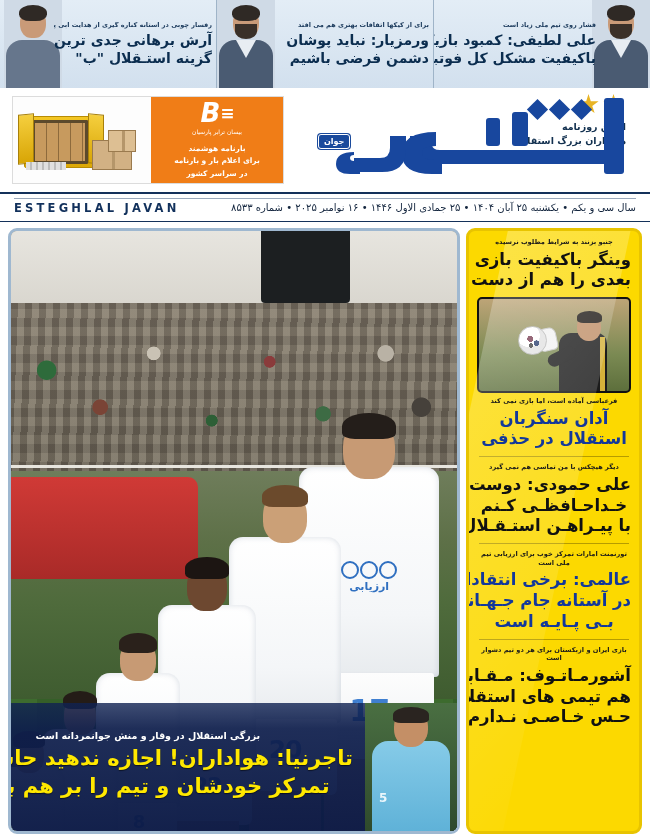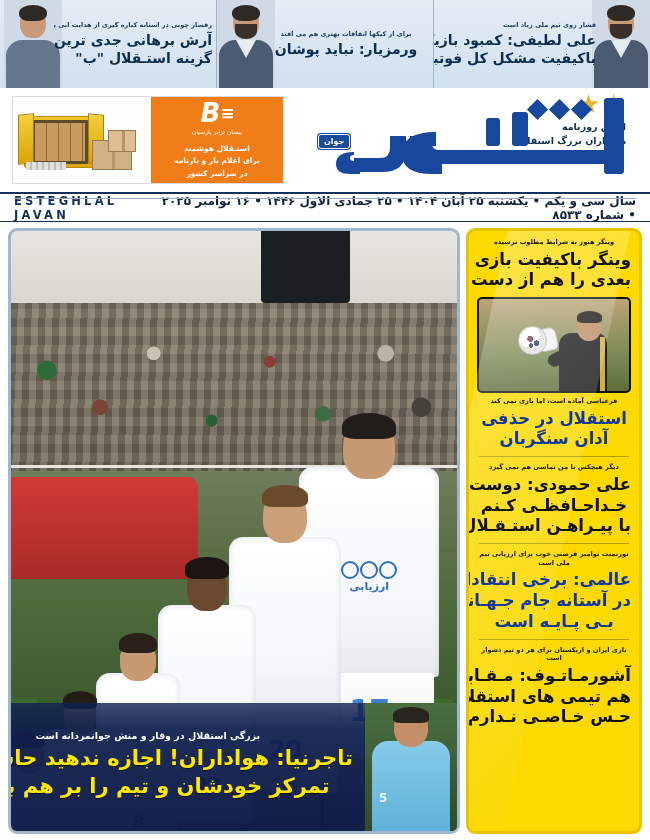--- a/index.html
+++ b/index.html
@@ -61,21 +61,21 @@
     bottom: 30px; width: 20px; height: 18px; background:#e8edf2;
     clip-path: polygon(50% 100%, 0 0, 100% 0);
   }
 
   .teaser-text {
     position: absolute; top: 6px; bottom: 4px;
     display: flex; flex-direction: column; justify-content: center;
     text-align: right; direction: rtl;
   }
   .t-left  .teaser-text { left: 4px; right: 54px; }
-  .t-mid   .teaser-text { left: 46px; right: 4px; align-items: center; }
+  .t-mid   .teaser-text { left: 46px; right: 4px; }
   .t-right .teaser-text { left: 54px; right: 4px; }
 
   .teaser-kicker {
     font-size: 6.5px; color: #1b3a5c; line-height: 1.2;
     margin-bottom: 3px; font-weight: 700; white-space: nowrap;
     overflow: hidden;
   }
   .teaser-title {
     font-size: 14px; font-weight: 900; color: #0b2d4f;
     line-height: 1.28; letter-spacing: -0.4px;
@@ -187,21 +187,21 @@
     border-top: 2px solid #14315a; border-bottom: 1px solid #14315a;
     background: #fff; display: flex; flex-direction: row;
     align-items: center; justify-content: space-between;
     padding: 0 14px; direction: rtl;
   }
   .date-bar::before {
     content: ""; position: absolute; right: 14px; left: 14px; top: 4px;
     height: 1px; background: #9aa8bb;
   }
   .date-text {
-    font-size: 12px; color: #12243d; font-weight: 700; letter-spacing: -0.1px;
+    font-size: 10px; color: #12243d; font-weight: 400; letter-spacing: -0.1px;
   }
   .latin-name {
     font-size: 11.5px; color: #12315c; font-weight: 800;
     letter-spacing: 3.2px; direction: ltr;
   }
 
   
   .body-grid {
     position: relative; width: 650px; height: 618px;
     padding: 6px 8px 6px 8px; display: flex; flex-direction: row; gap: 6px;
@@ -441,20 +441,21 @@
           <div class="p-collar"></div>
           <div class="p-head"></div>
           <div class="p-beard"></div>
           <div class="p-hair"></div>
         </div>
       </div>
       <div class="teaser-text">
         <div class="teaser-kicker">برای از کیکها اتفاقات بهتری هم می افتد</div>
         <div class="teaser-title">
           <span>ورمزیار: نباید پوشان</span>
+          <span>دشمن فرضی باشیم</span>
         </div>
       </div>
     </div>
 
     <div class="teaser t-right">
       <div class="teaser-photo">
         <div class="person">
           <div class="p-bg"></div>
           <div class="p-body body-coat"></div>
           <div class="p-head"></div>
@@ -503,21 +504,21 @@
         </svg>
       </div>
       <div class="javan-badge">جوان</div>
     </div>
 
     <div class="ad-banner">
       <div class="ad-left">
         <div class="ad-logo-b">B</div>
         <div class="ad-brand">بیسان ترابر پارسیان</div>
         <div class="ad-slogan">
-          <div>استـقلال هوشمند</div>
+          <div>بارنامه هوشمند</div>
           <div>برای اعلام بار و بارنامه</div>
           <div>در سراسر کشور</div>
         </div>
       </div>
       <div class="ad-right">
         <div class="container-img">
           <div class="cont-body"></div>
           <div class="cont-inside">
               <div class="cont-boxes"></div>
             </div>
@@ -539,21 +540,21 @@
   <div class="date-bar">
     <div class="date-text">سال سی و یکم • یکشنبه ۲۵ آبان ۱۴۰۴ • ۲۵ جمادی الاول ۱۴۴۶ • ۱۶ نوامبر ۲۰۲۵ • شماره ۸۵۳۳</div>
     <div class="latin-name">ESTEGHLAL JAVAN</div>
   </div>
 
   <div class="body-grid">
 
     <div class="side-col">
 
       <div class="side-item">
-        <div class="side-kicker">وینگر هنوز به شرایط مطلوب نرسیده</div>
+        <div class="side-kicker">جنبو بزنند به شرایط مطلوب نرسیده</div>
         <div class="side-head h-dark">
           <span>وینگر باکیفیت بازی</span>
           <span>بعدی را هم از دست داد</span>
         </div>
       </div>
 
       <div class="gk-photo">
         <div class="gk-figure">
           <div class="gk-body"></div>
           <div class="gk-stripe"></div>
@@ -561,40 +562,40 @@
           <div class="gk-hair"></div>
           <div class="gk-arm"></div>
           <div class="gk-glove"></div>
           <div class="gk-ball"></div>
         </div>
       </div>
 
       <div class="side-item">
         <div class="side-kicker">فرعباسی آماده است، اما بازی نمی کند</div>
         <div class="side-head h-blue">
+          <span>آدان سنگربان</span>
           <span>استقلال در حذفی</span>
-          <span>آدان سنگربان</span>
         </div>
       </div>
 
       <div class="side-rule"></div>
 
       <div class="side-item">
         <div class="side-kicker">دیگر هیچکس با من تماسی هم نمی گیرد</div>
         <div class="side-head h-dark">
           <span>علی حمودی: دوست داشتم</span>
           <span>خـداحـافظـی کـنم</span>
           <span>با پیـراهـن استـقـلال</span>
         </div>
       </div>
 
       <div class="side-rule"></div>
 
       <div class="side-item">
-        <div class="side-kicker">تورنمنت نوامبر فرصتی خوب برای ارزیابی تیم ملی است</div>
+        <div class="side-kicker">تورنمنت امارات تمرکز خوب برای ارزیابی تیم ملی است</div>
         <div class="side-head h-blue">
           <span>عالمی: برخی انتقادات</span>
           <span>در آستانه جام جـهـانی</span>
           <span>بـی پـایـه است</span>
         </div>
       </div>
 
       <div class="side-rule"></div>
 
       <div class="side-item">

